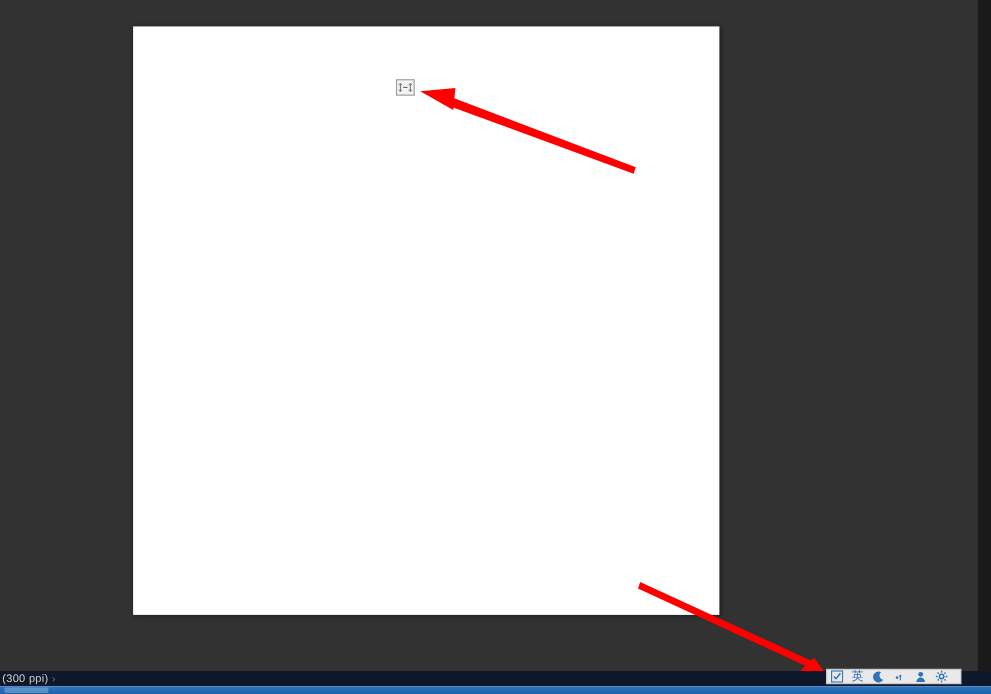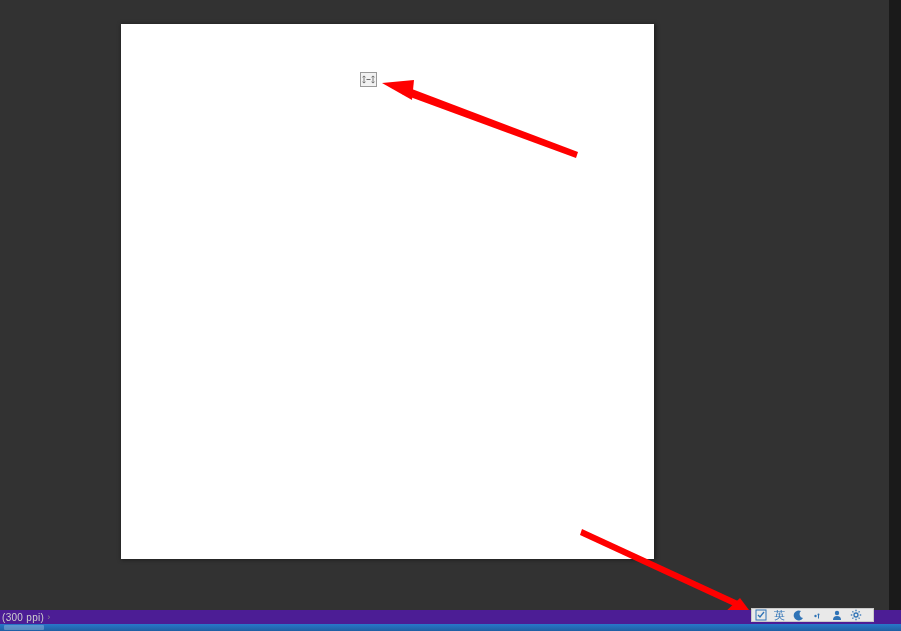--- a/index.html
+++ b/index.html
@@ -56,21 +56,21 @@
     .text-box svg { width: 13px; height: 9px; display: block; }
 
     .arrow-svg { position: absolute; left: 0; top: 0; width: 901px; height: 631px; pointer-events: none; }
 
     .statusbar {
       position: absolute;
       left: 0;
       top: 610px;
       width: 901px;
       height: 14px;
-      background: #4c1d95;
+      background: #0f172a;
       color: #cfcfcf;
       font-size: 10px;
       display: flex;
       align-items: center;
       padding-left: 2px;
     }
     .statusbar .ppi { letter-spacing: 0.3px; }
     .statusbar .chev { margin-left: 3px; color: #8a8a8a; font-size: 9px; }
 
     .ime-bar {

